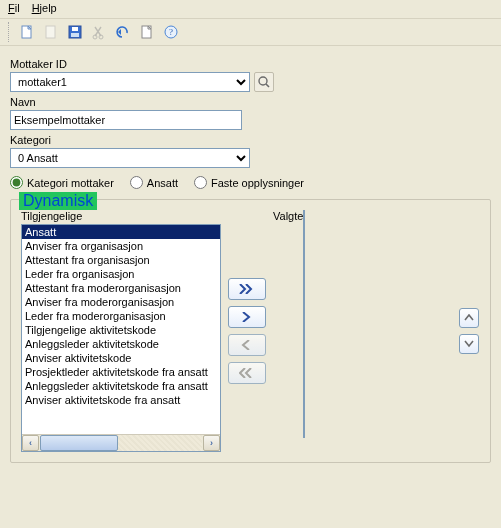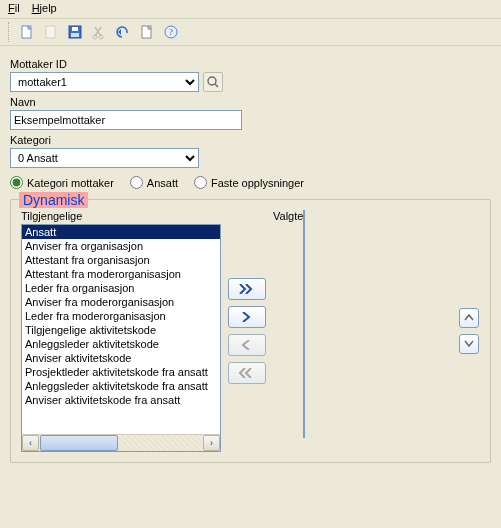--- a/index.html
+++ b/index.html
@@ -47,21 +47,21 @@
   }
   .lbl { display: block; margin: 4px 0 2px 0; color: #000; }
   .row { display: flex; align-items: center; gap: 4px; }
   .combo, .txt {
     height: 20px;
     border: 1px solid #7f9db9;
     background: #fff;
     font: inherit;
     padding: 1px 3px;
   }
-  .combo { width: 189px; }
+  .combo { width: 240px; }
   .txt { width: 232px; }
   .iconbtn {
     width: 20px; height: 20px;
     border: 1px solid #c0bcac;
     background: #f1eee2;
     display: flex; align-items: center; justify-content: center;
     border-radius: 2px;
   }
   .radios { display: flex; gap: 16px; margin: 8px 0 10px 0; align-items: center; }
   .radioitem { display: flex; align-items: center; gap: 4px; cursor: pointer; }
@@ -70,24 +70,24 @@
   .fset {
     border: 1px solid #c9c5b5;
     border-radius: 2px;
     margin-top: 4px;
     padding: 8px 10px 10px 10px;
     position: relative;
   }
   .fset .legend {
     position: absolute;
     top: -8px; left: 8px;
-    background: #fca5a5;
+    background: #22c55e;
     padding: 0 4px;
     color: #0046d5;
-    font-size: 14px;
+    font-size: 16px;
   }
   .cols {
     display: flex;
     gap: 4px;
     align-items: stretch;
     margin-top: 2px;
   }
   .list-col { width: 200px; display:flex; flex-direction:column; }
   .list-col .hlabel { margin-bottom: 2px; }
   .listbox-wrap {
@@ -286,22 +286,22 @@
 
     <div class="cols">
 
       <div class="list-col">
         <div class="hlabel">Tilgjengelige</div>
         <div class="listbox-wrap">
           <div class="listbox" id="available-list">
               <div class="listitem selected">Ansatt</div>
               <div class="listitem">Anviser fra organisasjon</div>
               <div class="listitem">Attestant fra organisasjon</div>
+              <div class="listitem">Leder fra organisasjon</div>
               <div class="listitem">Attestant fra moderorganisasjon</div>
-              <div class="listitem">Leder fra organisasjon</div>
               <div class="listitem">Anviser fra moderorganisasjon</div>
               <div class="listitem">Leder fra moderorganisasjon</div>
               <div class="listitem">Tilgjengelige aktivitetskode</div>
               <div class="listitem">Anleggsleder aktivitetskode</div>
               <div class="listitem">Anviser aktivitetskode</div>
               <div class="listitem">Prosjektleder aktivitetskode fra ansatt</div>
               <div class="listitem">Anleggsleder aktivitetskode fra ansatt</div>
               <div class="listitem">Anviser aktivitetskode fra ansatt</div>
             </div>
           <div class="hscroll">

